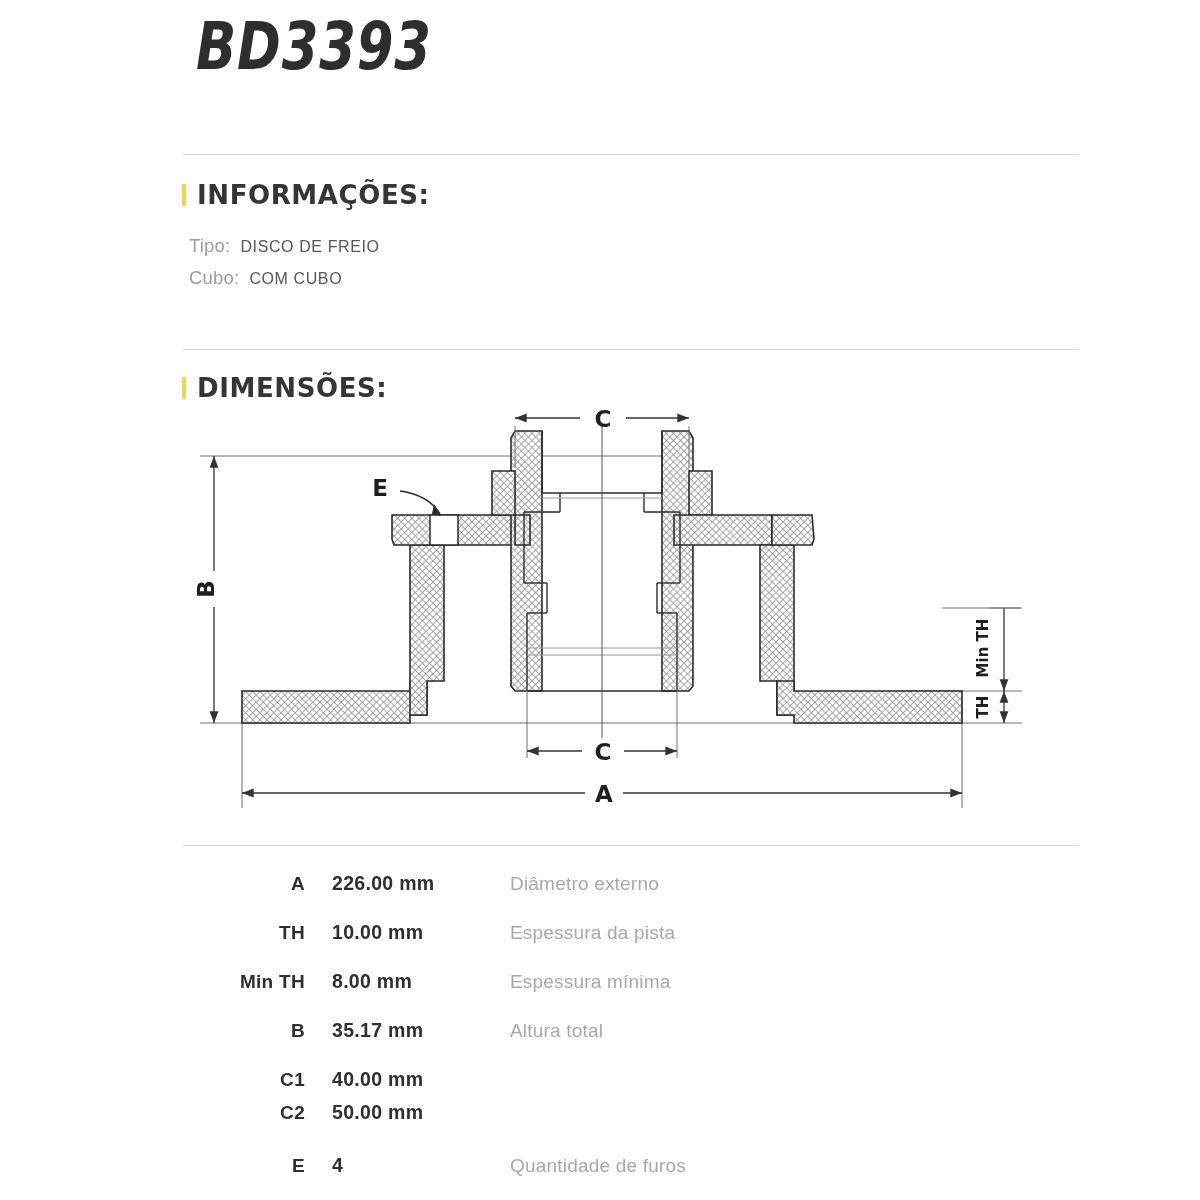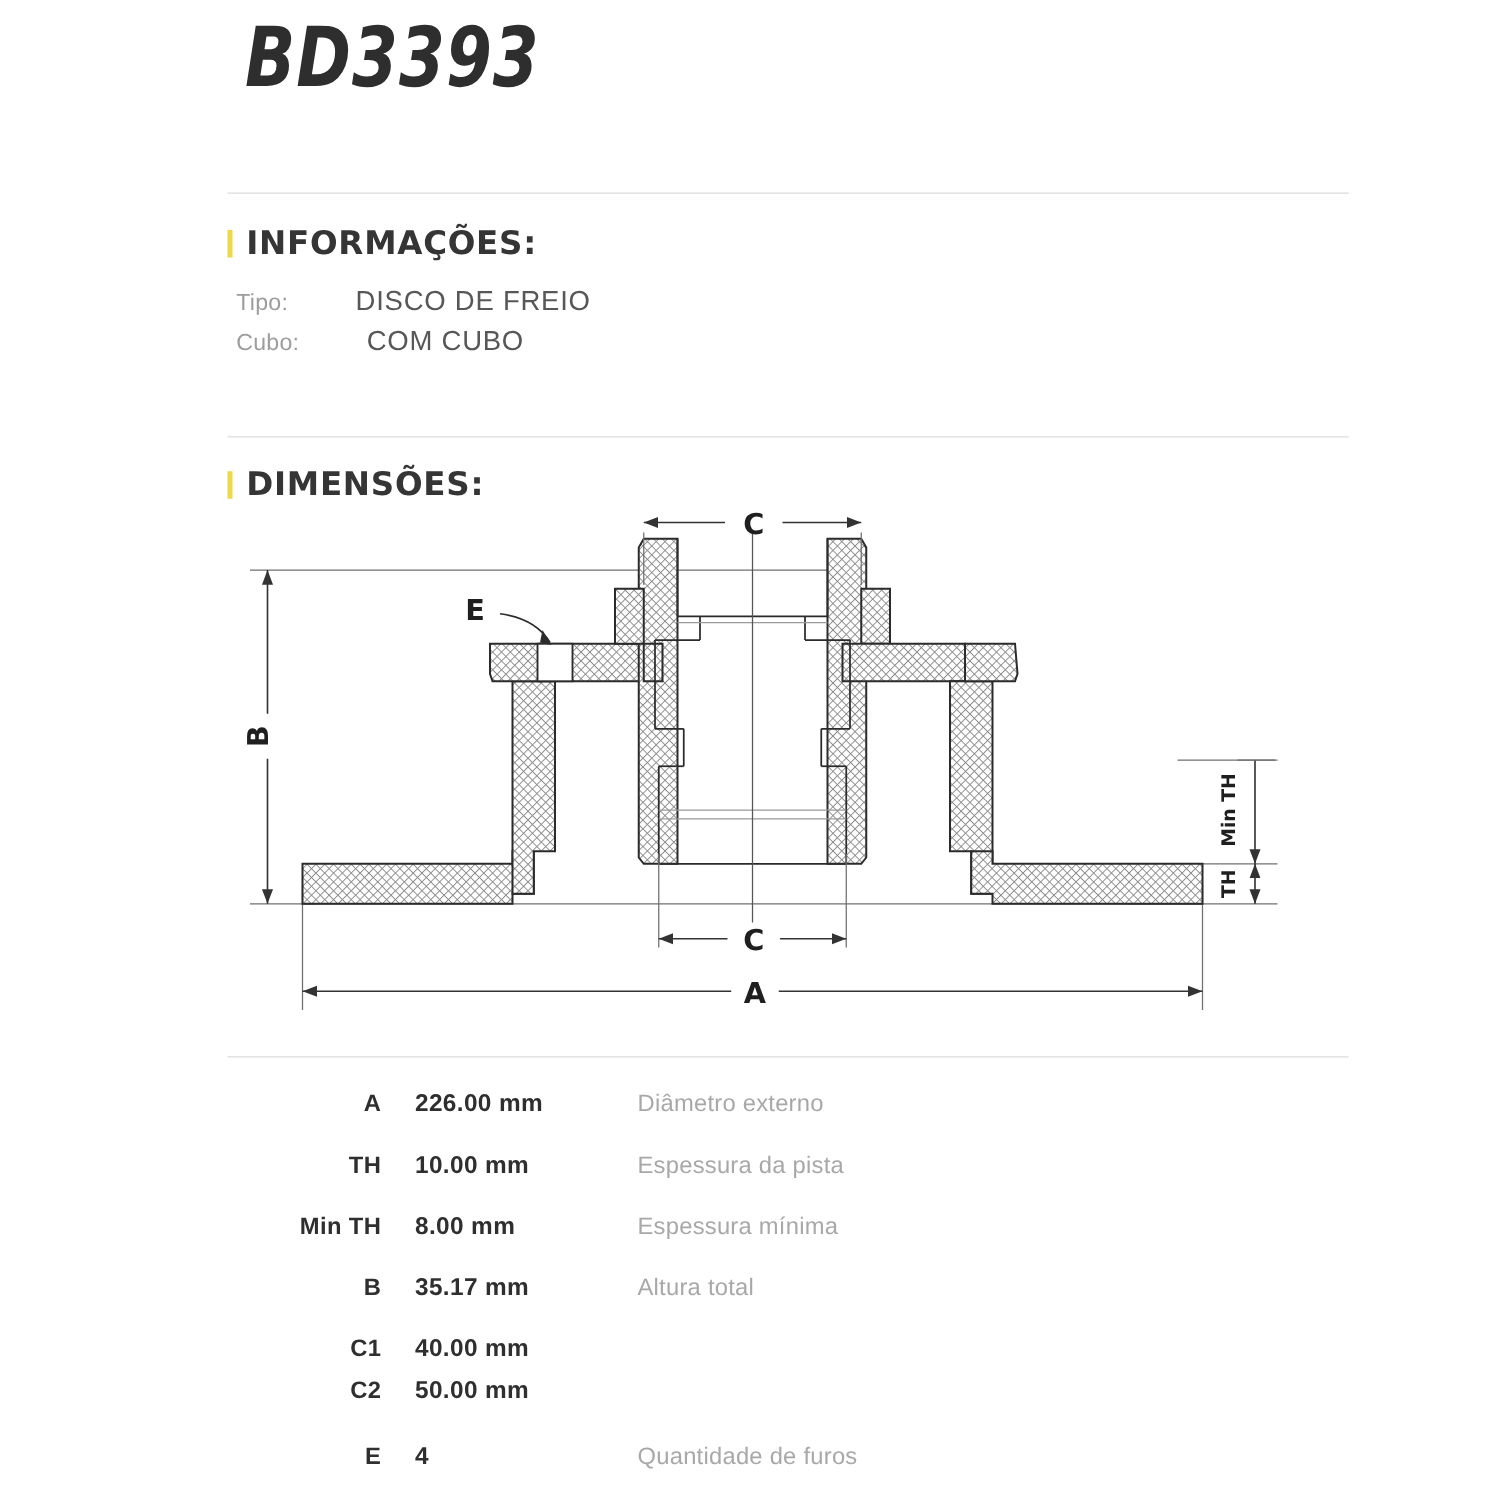--- a/index.html
+++ b/index.html
@@ -80,32 +80,32 @@
   .info-list {
     position: absolute;
     left: 189px;
     top: 228px;
   }
   .info-row {
     display: flex;
     align-items: baseline;
     height: 32px;
     white-space: nowrap;
-    gap: 44px;
   }
   .info-label {
     font-size: 18.5px;
     color: #9d9d9d;
     letter-spacing: 0.2px;
   }
   .info-value {
-    font-size: 22px;
+    font-size: 16px;
     color: #575757;
     letter-spacing: 0.6px;
     margin-left: 10px;
+    margin-top: 10px;
   }
 
   
   .dim-table {
     position: absolute;
     left: 213px;
     top: 872px;
     width: 640px;
   }
   .dim-row {

